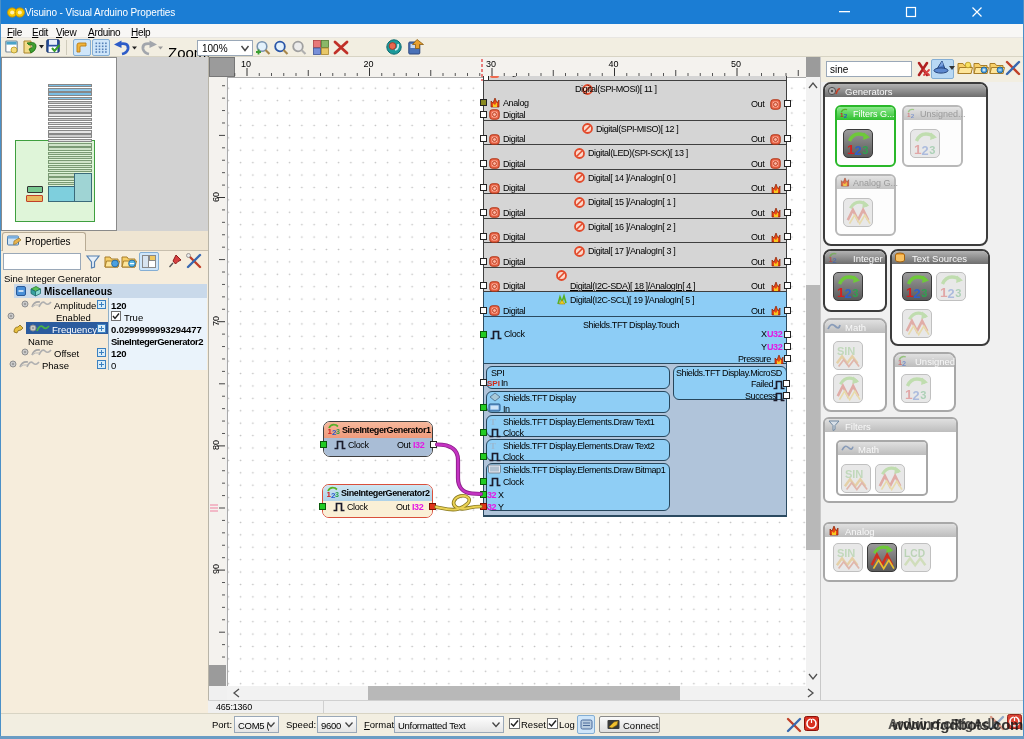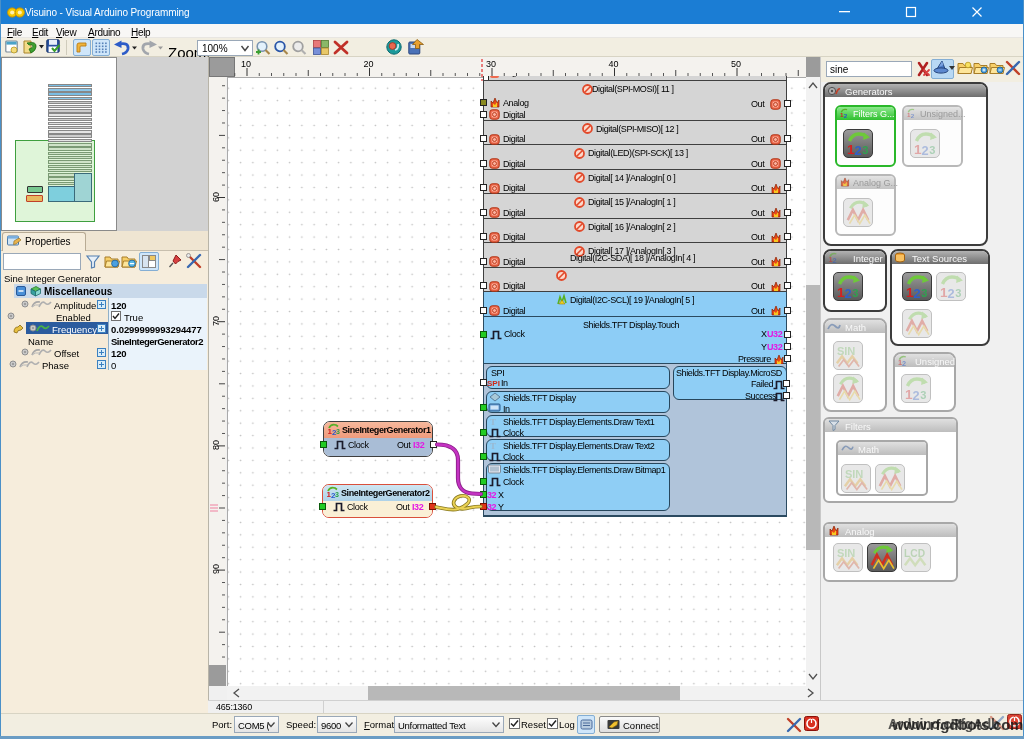--- a/index.html
+++ b/index.html
@@ -13,21 +13,21 @@
 </style></head><body>
 <div id="app">
 
 <div class="ab" style="left:0;top:0;width:1024px;height:24px;background:#1b7dd4;"></div>
 <svg style="left:7px;top:5px;" width="18" height="15" viewBox="0 0 18 15">
  <circle cx="5.2" cy="7.5" r="4.6" fill="#f6c800" stroke="#c89200" stroke-width="1"></circle>
  <circle cx="12.8" cy="7.5" r="4.6" fill="#f6c800" stroke="#c89200" stroke-width="1"></circle>
  <circle cx="5.2" cy="7.5" r="2.1" fill="#fdf0b0"></circle>
  <circle cx="12.8" cy="7.5" r="2.1" fill="#fdf0b0"></circle>
 </svg>
-<div class="tx" style="left:25px;top:6.5px;color:#fff;font-size:10px;letter-spacing:-0.1px;">Visuino - Visual Arduino Programming</div>
+<div class="tx" style="left:25px;top:6.5px;color:#fff;font-size:10px;letter-spacing:-0.1px;">Visuino - Visual Arduino Properties</div>
 <svg style="left:839px;top:11px;" width="12" height="2">
       <rect width="11" height="1.3" fill="#fff"></rect>
     </svg>
 <svg style="left:906px;top:7px;" width="11" height="11">
       <rect x="0.5" y="0.5" width="9" height="9" fill="none" stroke="#fff" stroke-width="1.2"></rect>
     </svg>
 <svg style="left:972px;top:7px;" width="11" height="11">
       <path d="M0.5,0.5 L9.5,9.5 M9.5,0.5 L0.5,9.5" stroke="#fff" stroke-width="1.2"></path>
     </svg>
 
@@ -414,21 +414,21 @@
 <div class="ab" style="left:483px;top:76px;width:304px;height:5px;background:#d5d5d5;border-left:1.5px solid #3f3f3f;border-right:1.5px solid #3f3f3f;border-bottom:1.5px solid #3f3f3f;overflow:hidden;">
 <span style="position:absolute;left:-4px;top:-4px;width:7px;height:7px;border:1px solid #222;background:#fff;"></span>
 <span style="position:absolute;left:6px;top:-7px;width:9px;height:9px;border-radius:2px;background:#ef6a4e;"></span>
 <span class="cvs" style="position:absolute;left:20px;top:-9px;">Digital</span>
     </div>
 <div class="ab" style="left:483px;top:81px;width:304px;height:39.5px;background:#d5d5d5;border-left:1.5px solid #3f3f3f;border-right:1.5px solid #3f3f3f;border-bottom:1.5px solid #3f3f3f;"></div>
 <svg style="left:582.0px;top:83.5px;" width="11" height="11" viewBox="0 0 11 11">
 <circle cx="5.5" cy="5.5" r="4.5" fill="#fbd9cc" stroke="#e2492a" stroke-width="1.8"></circle>
 <line x1="2.5" y1="8.5" x2="8.5" y2="2.5" stroke="#e2492a" stroke-width="1.6"></line>
     </svg>
-<div class="tx cvs" style="left:592px;top:84px;">Digital(SPI-MOSI)[ 11 ]</div>
+<div class="tx cvs" style="left:575px;top:84px;">Digital(SPI-MOSI)[ 11 ]</div>
 <div class="pin" style="left:479.5px;top:98.5px;background:#8a8a20;border-color:#222;"></div>
 <svg style="left:489px;top:97.0px;" width="12" height="11" viewBox="0 0 12 11">
 <path d="M2,10 L2,4 L4,6 L6,1 L8,6 L10,3 L10,10 Z" fill="#e84818" stroke="#8a2000" stroke-width="0.7"></path>
 <path d="M4,10 L4,6.5 L6,8 L8,5 L8,10 Z" fill="#f8c820"></path>
     </svg>
 <div class="tx cvs" style="left:503px;top:97.5px;">Analog</div>
 <div class="pin" style="left:479.5px;top:110.5px;background:#fff;border-color:#222;"></div>
 <svg style="left:489px;top:109.0px;" width="11" height="11" viewBox="0 0 11 11">
 <rect x="0.8" y="0.8" width="9.4" height="9.4" rx="2.4" fill="#ef6a4e" stroke="#b03010" stroke-width="1"></rect>
 <rect x="2.6" y="2.6" width="5.8" height="5.8" rx="1.6" fill="#f9b09e"></rect>
@@ -556,21 +556,21 @@
 <svg style="left:770px;top:256.3px;" width="12" height="11" viewBox="0 0 12 11">
 <path d="M2,10 L2,4 L4,6 L6,1 L8,6 L10,3 L10,10 Z" fill="#e84818" stroke="#8a2000" stroke-width="0.7"></path>
 <path d="M4,10 L4,6.5 L6,8 L8,5 L8,10 Z" fill="#f8c820"></path>
     </svg>
 <div class="pin" style="left:783.5px;top:257.8px;background:#fff;border-color:#222;"></div>
 <div class="ab" style="left:483px;top:267.5px;width:304px;height:24.5px;background:#d5d5d5;border-left:1.5px solid #3f3f3f;border-right:1.5px solid #3f3f3f;border-bottom:1.5px solid #3f3f3f;"></div>
 <svg style="left:556.0px;top:270.0px;" width="11" height="11" viewBox="0 0 11 11">
 <circle cx="5.5" cy="5.5" r="4.5" fill="#fbd9cc" stroke="#e2492a" stroke-width="1.8"></circle>
 <line x1="2.5" y1="8.5" x2="8.5" y2="2.5" stroke="#e2492a" stroke-width="1.6"></line>
     </svg>
-<div class="tx cvs" style="left:570.0px;top:253px;">Digital(I2C-SDA)[ 18 ]/AnalogIn[ 4 ]</div>
+<div class="tx cvs" style="left:570.0px;top:281px;text-decoration:underline;">Digital(I2C-SDA)[ 18 ]/AnalogIn[ 4 ]</div>
 <div class="pin" style="left:479.5px;top:282.3px;background:#fff;border-color:#222;"></div>
 <svg style="left:489px;top:280.8px;" width="11" height="11" viewBox="0 0 11 11">
 <rect x="0.8" y="0.8" width="9.4" height="9.4" rx="2.4" fill="#ef6a4e" stroke="#b03010" stroke-width="1"></rect>
 <rect x="2.6" y="2.6" width="5.8" height="5.8" rx="1.6" fill="#f9b09e"></rect>
 <circle cx="5.5" cy="5.5" r="2" fill="none" stroke="#c04020" stroke-width="1"></circle>
     </svg>
 <div class="tx cvs" style="left:503px;top:281.3px;">Digital</div>
 <div class="tx cvs" style="left:751px;top:281.3px;">Out</div>
 <svg style="left:770px;top:280.8px;" width="12" height="11" viewBox="0 0 12 11">
 <path d="M2,10 L2,4 L4,6 L6,1 L8,6 L10,3 L10,10 Z" fill="#e84818" stroke="#8a2000" stroke-width="0.7"></path>

